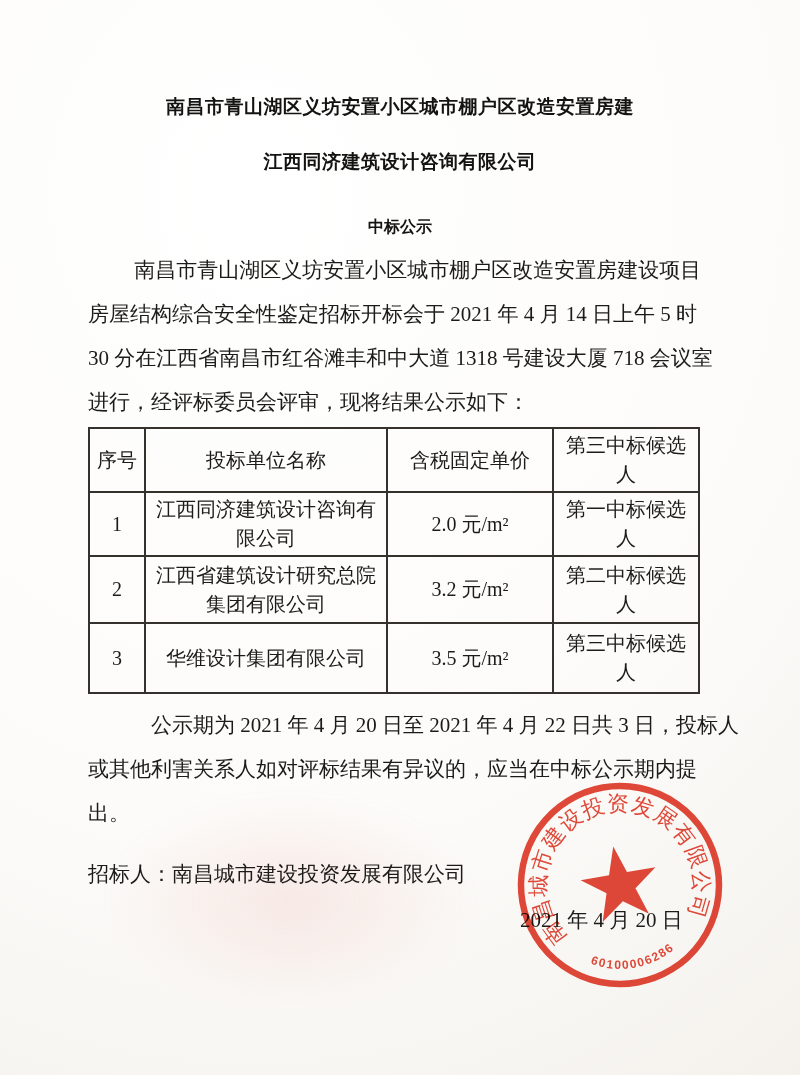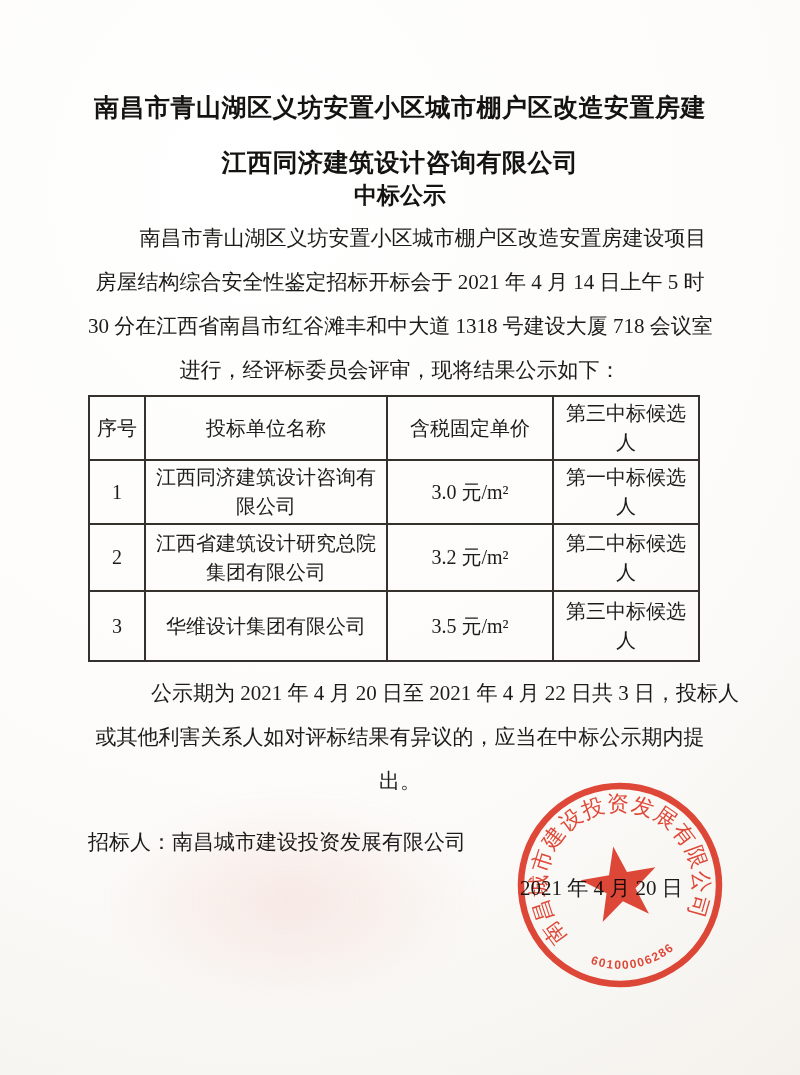--- a/index.html
+++ b/index.html
@@ -26,36 +26,36 @@
     pointer-events: none;
   }
   .content {
     position: relative;
     padding: 94px 88px 0 88px;
   }
   .title-line {
     text-align: center;
     font-family: "Liberation Sans", "DejaVu Sans", sans-serif;
     font-weight: 700;
-    font-size: 25px;
+    font-size: 19px;
     line-height: 26px;
     letter-spacing: 0.5px;
     color: #141312;
   }
   .title-line.second { margin-top: 29px; }
   .doc-heading {
-    margin-top: 6px;
+    margin-top: 38px;
     text-align: center;
     font-family: "Liberation Sans", "DejaVu Sans", sans-serif;
     font-weight: 700;
-    font-size: 23px;
+    font-size: 16px;
     line-height: 28px;
     color: #141312;
   }
-  .para { margin-top: 7px; font-size: 21px; text-align: center; }
+  .para { margin-top: 7px; font-size: 21px; }
   .para .pline { line-height: 44px; white-space: nowrap; }
   .para .indent2 { text-indent: 2.2em; }
   .para .indent3 { text-indent: 3em; }
 
   table.bids {
     margin-top: 3px;
     width: 612px;
     border-collapse: collapse;
     table-layout: fixed;
     font-size: 20px;
@@ -135,21 +135,21 @@
           <th>序号</th>
           <th>投标单位名称</th>
           <th>含税固定单价</th>
           <th>第三中标候选人</th>
         </tr>
       </thead>
       <tbody>
         <tr class="row-0">
           <td>1</td>
           <td>江西同济建筑设计咨询有限公司</td>
-          <td>3.0 元/m²</td>
+          <td>2.0 元/m²</td>
           <td>第一中标候选人</td>
         </tr>
         <tr class="row-1">
           <td>2</td>
           <td>江西省建筑设计研究总院集团有限公司</td>
           <td>3.2 元/m²</td>
           <td>第二中标候选人</td>
         </tr>
         <tr class="row-2">
           <td>3</td>

